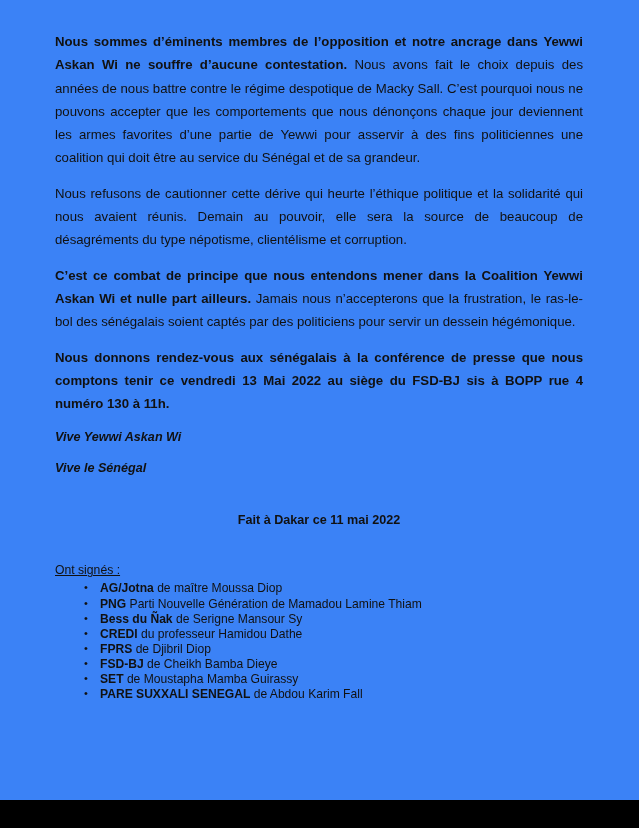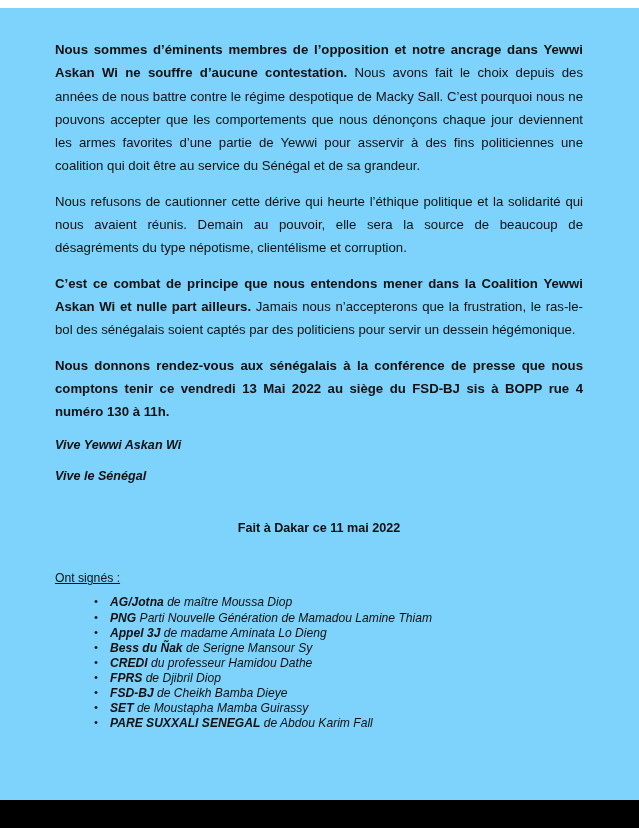--- a/index.html
+++ b/index.html
@@ -12,24 +12,24 @@
     height: 828px;
     position: relative;
     font-family: "Liberation Sans", sans-serif;
     color: #111111;
     overflow: hidden;
   }
 
   .page {
     position: absolute;
     left: 0;
-    top: 8px;
+    top: 0;
     width: 639px;
     height: 800px;
-    background: #7dd3fc;
+    background: #3b82f6;
     box-sizing: border-box;
     padding: 30px 56px 0 55px;
   }
 
   .para {
     font-size: 13.2px;
     line-height: 23.3px;
     text-align: justify;
     text-justify: inter-word;
     margin: 0 0 12px 0;
@@ -68,23 +68,22 @@
     font-size: 12.2px;
     color: #111111;
     margin: 0 0 4px 0;
   }
   .signed-head .u {
     text-decoration: underline;
   }
 
   ul.signers {
     list-style: none;
-    margin: 10px;
+    margin: 0;
     padding: 0;
-    font-style: italic;
   }
   ul.signers li {
     font-size: 12.1px;
     line-height: 15.1px;
     color: #111111;
     position: relative;
     padding-left: 45px;
     margin: 0;
   }
   ul.signers li::before {
@@ -125,21 +124,20 @@
 
   <p class="date-line">Fait à Dakar ce 11 mai 2022</p>
 
   <div class="spacer-sign"></div>
 
   <p class="signed-head"><span class="u">Ont signés :</span></p>
 
   <ul class="signers">
     <li><span class="b">AG/Jotna</span><span> de maître Moussa Diop</span></li>
     <li><span class="b">PNG</span><span> Parti Nouvelle Génération de Mamadou Lamine Thiam</span></li>
-    <li><span class="b">Appel 3J</span><span> de madame Aminata Lo Dieng</span></li>
     <li><span class="b">Bess du Ñak</span><span> de Serigne Mansour Sy</span></li>
     <li><span class="b">CREDI</span><span> du professeur Hamidou Dathe</span></li>
     <li><span class="b">FPRS</span><span> de Djibril Diop</span></li>
     <li><span class="b">FSD-BJ</span><span> de Cheikh Bamba Dieye</span></li>
     <li><span class="b">SET</span><span> de Moustapha Mamba Guirassy</span></li>
     <li><span class="b">PARE SUXXALI SENEGAL</span><span> de Abdou Karim Fall</span></li>
   </ul>
 
 </div>
 

